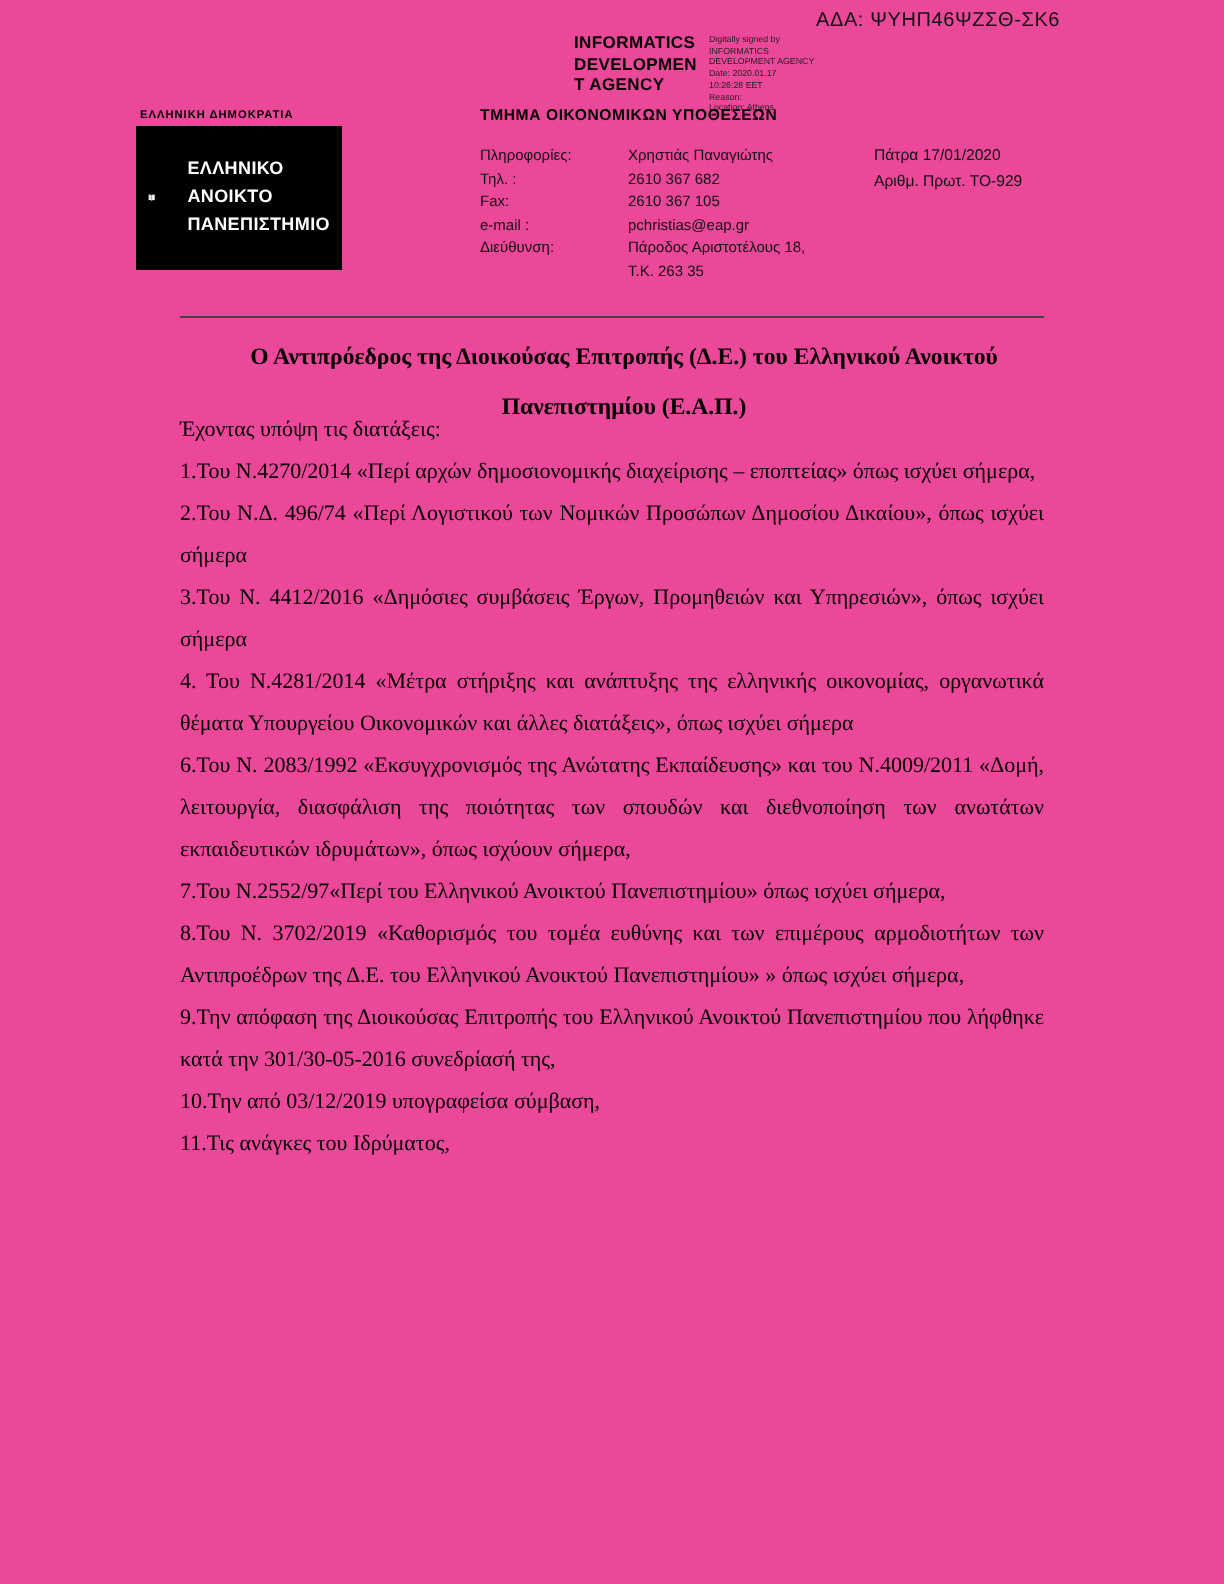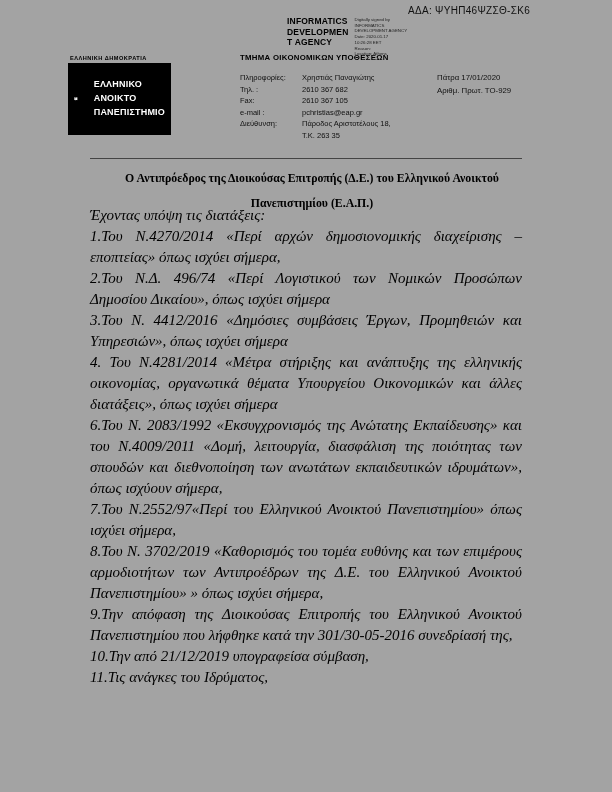--- a/index.html
+++ b/index.html
@@ -4,21 +4,21 @@
 <style>
   html, body { margin: 0; padding: 0; }
   body {
     width: 612px; height: 792px;
     background: #ffffff;
     font-family: "Liberation Serif", serif;
   }
   .page {
     position: relative;
     width: 612px; height: 792px;
-    background: #a3a3a3;
+    background: #ec4899;
     color: #000;
     overflow: hidden;
   }
 
   
   .ada {
     position: absolute; top: 5px; left: 408px;
     font-family: "Liberation Sans", sans-serif;
     font-size: 10px; letter-spacing: 0.3px; color: #111;
   }
@@ -62,21 +62,21 @@
     position: absolute; top: 53px; left: 240px;
     font-family: "Liberation Sans", sans-serif;
     font-weight: 700; font-size: 7.8px; letter-spacing: 0.3px;
   }
   .contact {
     position: absolute; top: 72px; left: 240px;
     font-family: "Liberation Sans", sans-serif;
     font-size: 7.5px; line-height: 11.5px; color: #111;
   }
   .contact-row { display: flex; }
-  .contact-label { width: 62px; flex: 0 0 auto; }
+  .contact-label { width: 74px; flex: 0 0 auto; }
   .contact-value { white-space: pre-line; }
 
   
   .dateblock {
     position: absolute; top: 71px; left: 437px;
     font-family: "Liberation Sans", sans-serif;
     font-size: 7.8px; line-height: 13px; color: #111;
   }
 
   .divider {
@@ -85,21 +85,21 @@
   }
 
   .doc-title {
     position: absolute; top: 166px; left: 52px; width: 520px;
     text-align: center; font-weight: 700;
     font-size: 11.8px; line-height: 25px; white-space: pre-line;
   }
 
   .body-text {
     position: absolute; top: 205px; left: 90px; width: 432px;
-    font-size: 15px; line-height: 21px; text-align: justify; font-style: italic;
+    font-size: 11px; line-height: 21px; text-align: justify;
   }
   .body-text p { margin: 0; }
 </style>
 </head>
 <body>
 
 <div class="page">
 
   <div class="ada">ΑΔΑ: ΨΥΗΠ46ΨΖΣΘ-ΣΚ6</div>
 
@@ -168,17 +168,17 @@
   <div class="body-text">
     <p>Έχοντας υπόψη τις διατάξεις:</p>
     <p>1.Του Ν.4270/2014 «Περί αρχών δημοσιονομικής διαχείρισης – εποπτείας» όπως ισχύει σήμερα,</p>
     <p>2.Του Ν.Δ. 496/74 «Περί Λογιστικού των Νομικών Προσώπων Δημοσίου Δικαίου», όπως ισχύει σήμερα</p>
     <p>3.Του Ν. 4412/2016 «Δημόσιες συμβάσεις Έργων, Προμηθειών και Υπηρεσιών», όπως ισχύει σήμερα</p>
     <p>4. Του Ν.4281/2014 «Μέτρα στήριξης και ανάπτυξης της ελληνικής οικονομίας, οργανωτικά θέματα Υπουργείου Οικονομικών και άλλες διατάξεις», όπως ισχύει σήμερα</p>
     <p>6.Του Ν. 2083/1992 «Εκσυγχρονισμός της Ανώτατης Εκπαίδευσης» και του Ν.4009/2011 «Δομή, λειτουργία, διασφάλιση της ποιότητας των σπουδών και διεθνοποίηση των ανωτάτων εκπαιδευτικών ιδρυμάτων», όπως ισχύουν σήμερα,</p>
     <p>7.Του Ν.2552/97«Περί του Ελληνικού Ανοικτού Πανεπιστημίου» όπως ισχύει σήμερα,</p>
     <p>8.Του Ν. 3702/2019 «Καθορισμός του τομέα ευθύνης και των επιμέρους αρμοδιοτήτων των Αντιπροέδρων της Δ.Ε. του Ελληνικού Ανοικτού Πανεπιστημίου» » όπως ισχύει σήμερα,</p>
     <p>9.Την απόφαση της Διοικούσας Επιτροπής του Ελληνικού Ανοικτού Πανεπιστημίου που λήφθηκε κατά την 301/30-05-2016 συνεδρίασή της,</p>
-    <p>10.Την από 21/12/2019 υπογραφείσα σύμβαση,</p>
+    <p>10.Την από 03/12/2019 υπογραφείσα σύμβαση,</p>
     <p>11.Τις ανάγκες του Ιδρύματος,</p>
   </div>
 
 </div>
 
 </body></html>

